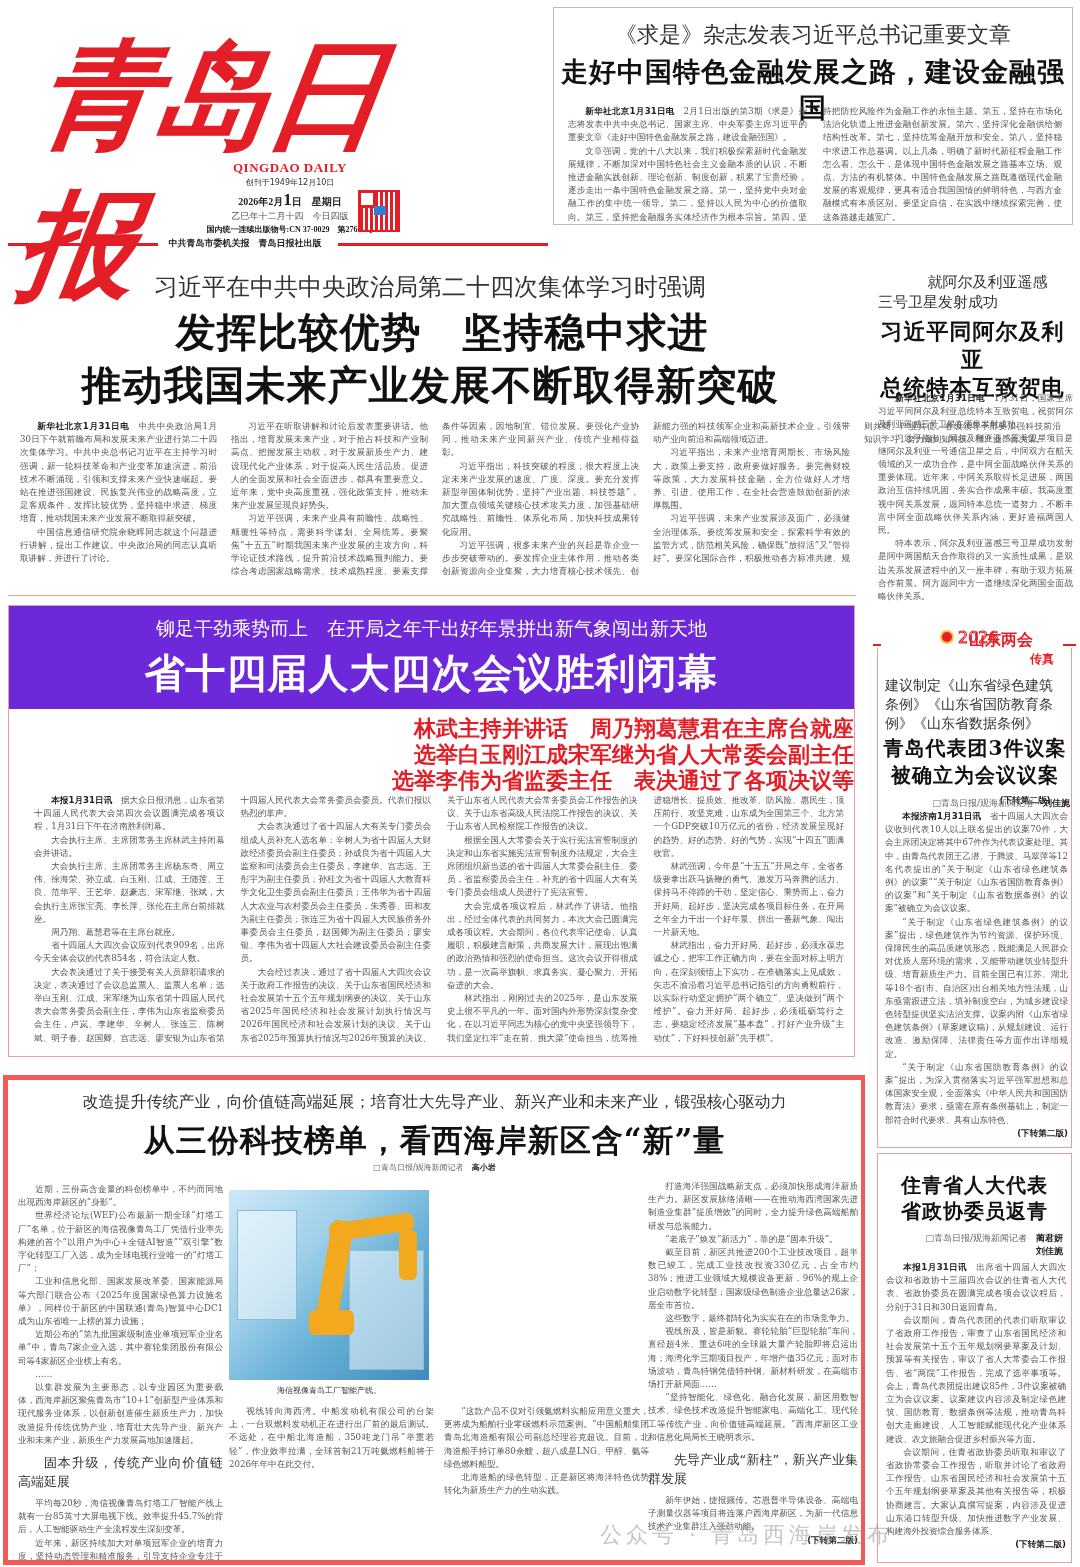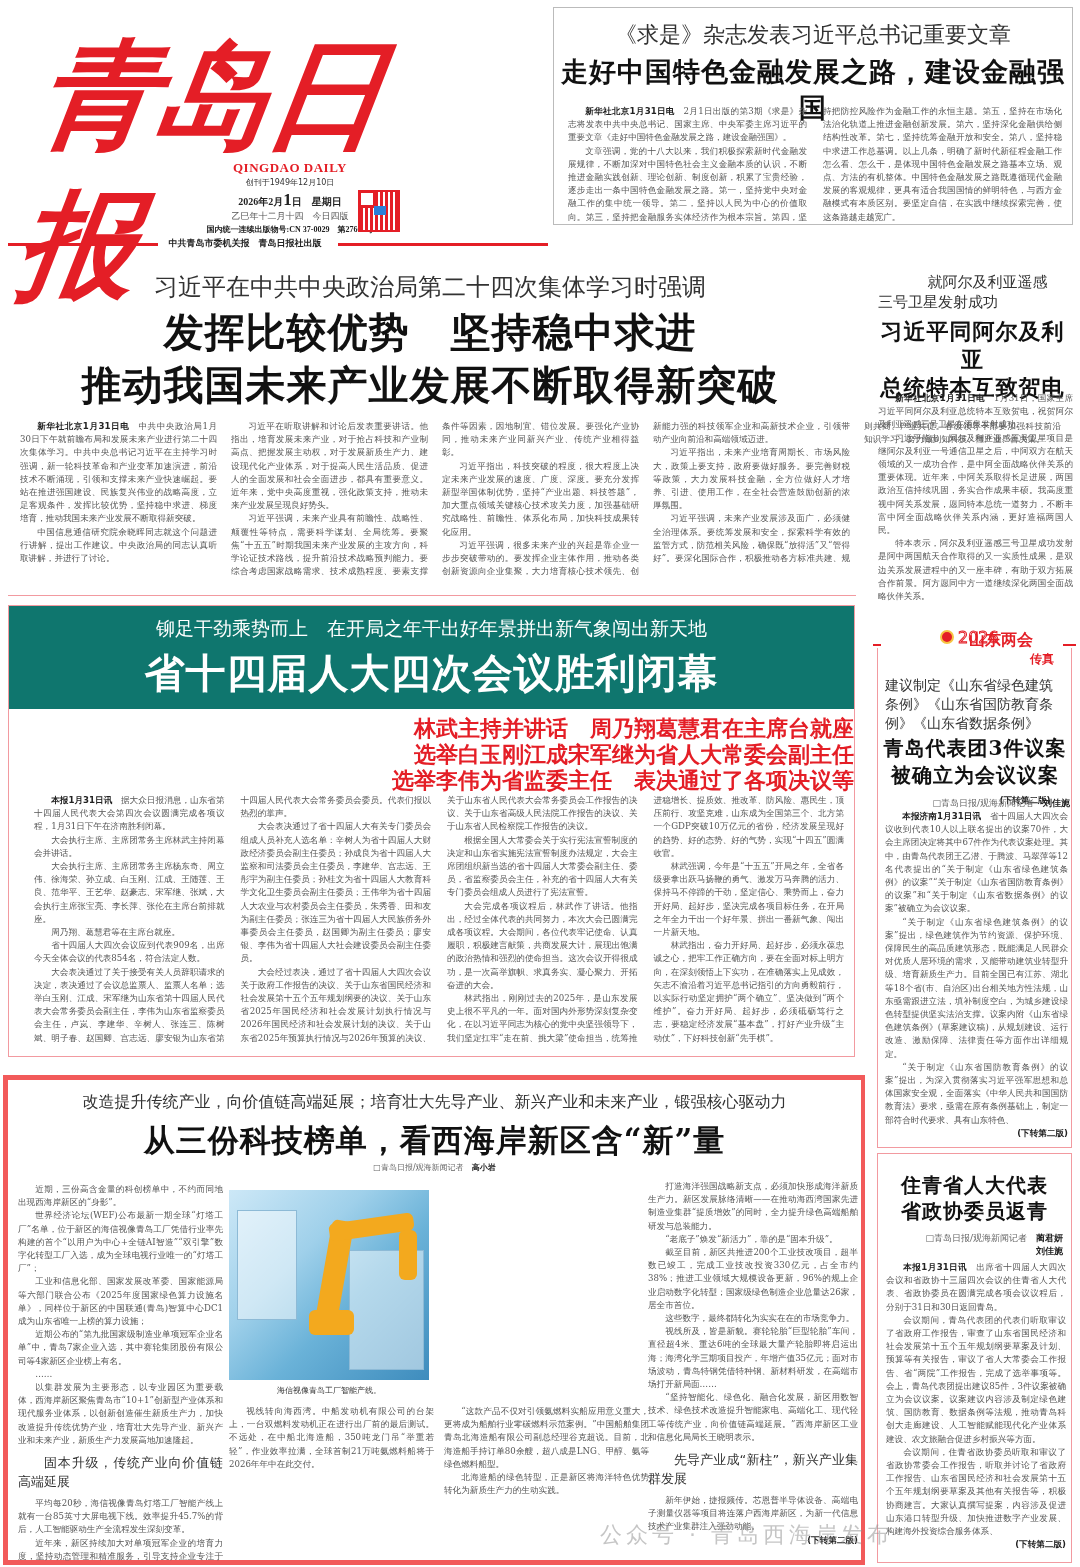--- a/index.html
+++ b/index.html
@@ -34,34 +34,34 @@
   #qr::after { content:""; position:absolute; left:14px; top:14px; width:12px; height:9px; background:#2a7fd8; }
 
   
   #qiushi-box { left:553px; top:7px; width:520px; height:218px; border:1px solid #bbb; }
   #qiushi-sub { left:0; top:12px; width:100%; font-size:22px; }
   #qiushi-main { left:0; top:46px; width:100%; font-size:27px; }
   #qiushi-body { left:14px; top:97px; width:494px; height:120px; }
 
   
   #xi-sub { left:0; top:271px; width:860px; font-size:24px; }
-  #xi-main1 { left:0; top:305px; width:860px; font-size:40px; }
+  #xi-main1 { left:12px; top:305px; width:860px; font-size:40px; }
   #xi-main2 { left:0; top:358px; width:860px; font-size:40px; }
   #xi-body { left:20px; top:420px; width:830px; height:170px; column-count:4; column-gap:14px; }
 
   
   #alg-sub { left:870px; top:272px; width:205px; font-size:15px; line-height:20px; text-align:center; }
   #alg-main { left:870px; top:317px; width:205px; font-size:22px; line-height:28px; }
   #alg-body { left:878px; top:392px; width:195px; height:210px; }
 
   .hr-pink { height:1px; background:#f29aa0; }
 
   
   #cong-box { left:8px; top:605px; width:847px; height:452px; border:1px solid #f29aa0; }
-  #cong-banner { left:0; top:0; width:100%; height:103px; background:#0f766e; }
+  #cong-banner { left:0; top:0; width:100%; height:103px; background:#6d28d9; }
   #cong-banner-sub { left:0; top:10px; width:100%; color:#fff; font-size:19px; }
   #cong-banner-main { left:0; top:40px; width:100%; color:#fff; font-size:40px; }
   .cong-red { left:0; width:100%; color:#e41e26; font-size:22px; font-weight:bold; font-family:"DejaVu Serif",serif; text-align:right; }
   #cong-body { left:25px; top:188px; width:810px; height:255px; column-count:4; column-gap:16px; }
 
   
   #sd-box { left:877px; top:648px; width:195px; height:500px; border:1px solid #f29aa0; border-top:none; }
   #sd-header { left:873px; top:634px; width:203px; height:20px; }
   #sd-header .line { position:absolute; top:10px; height:2px; background:#e41e26; }
   #sd-header-title { left:930px; top:630px; font-size:16px; color:#e41e26; font-weight:bold; font-family:"DejaVu Sans",sans-serif; }

